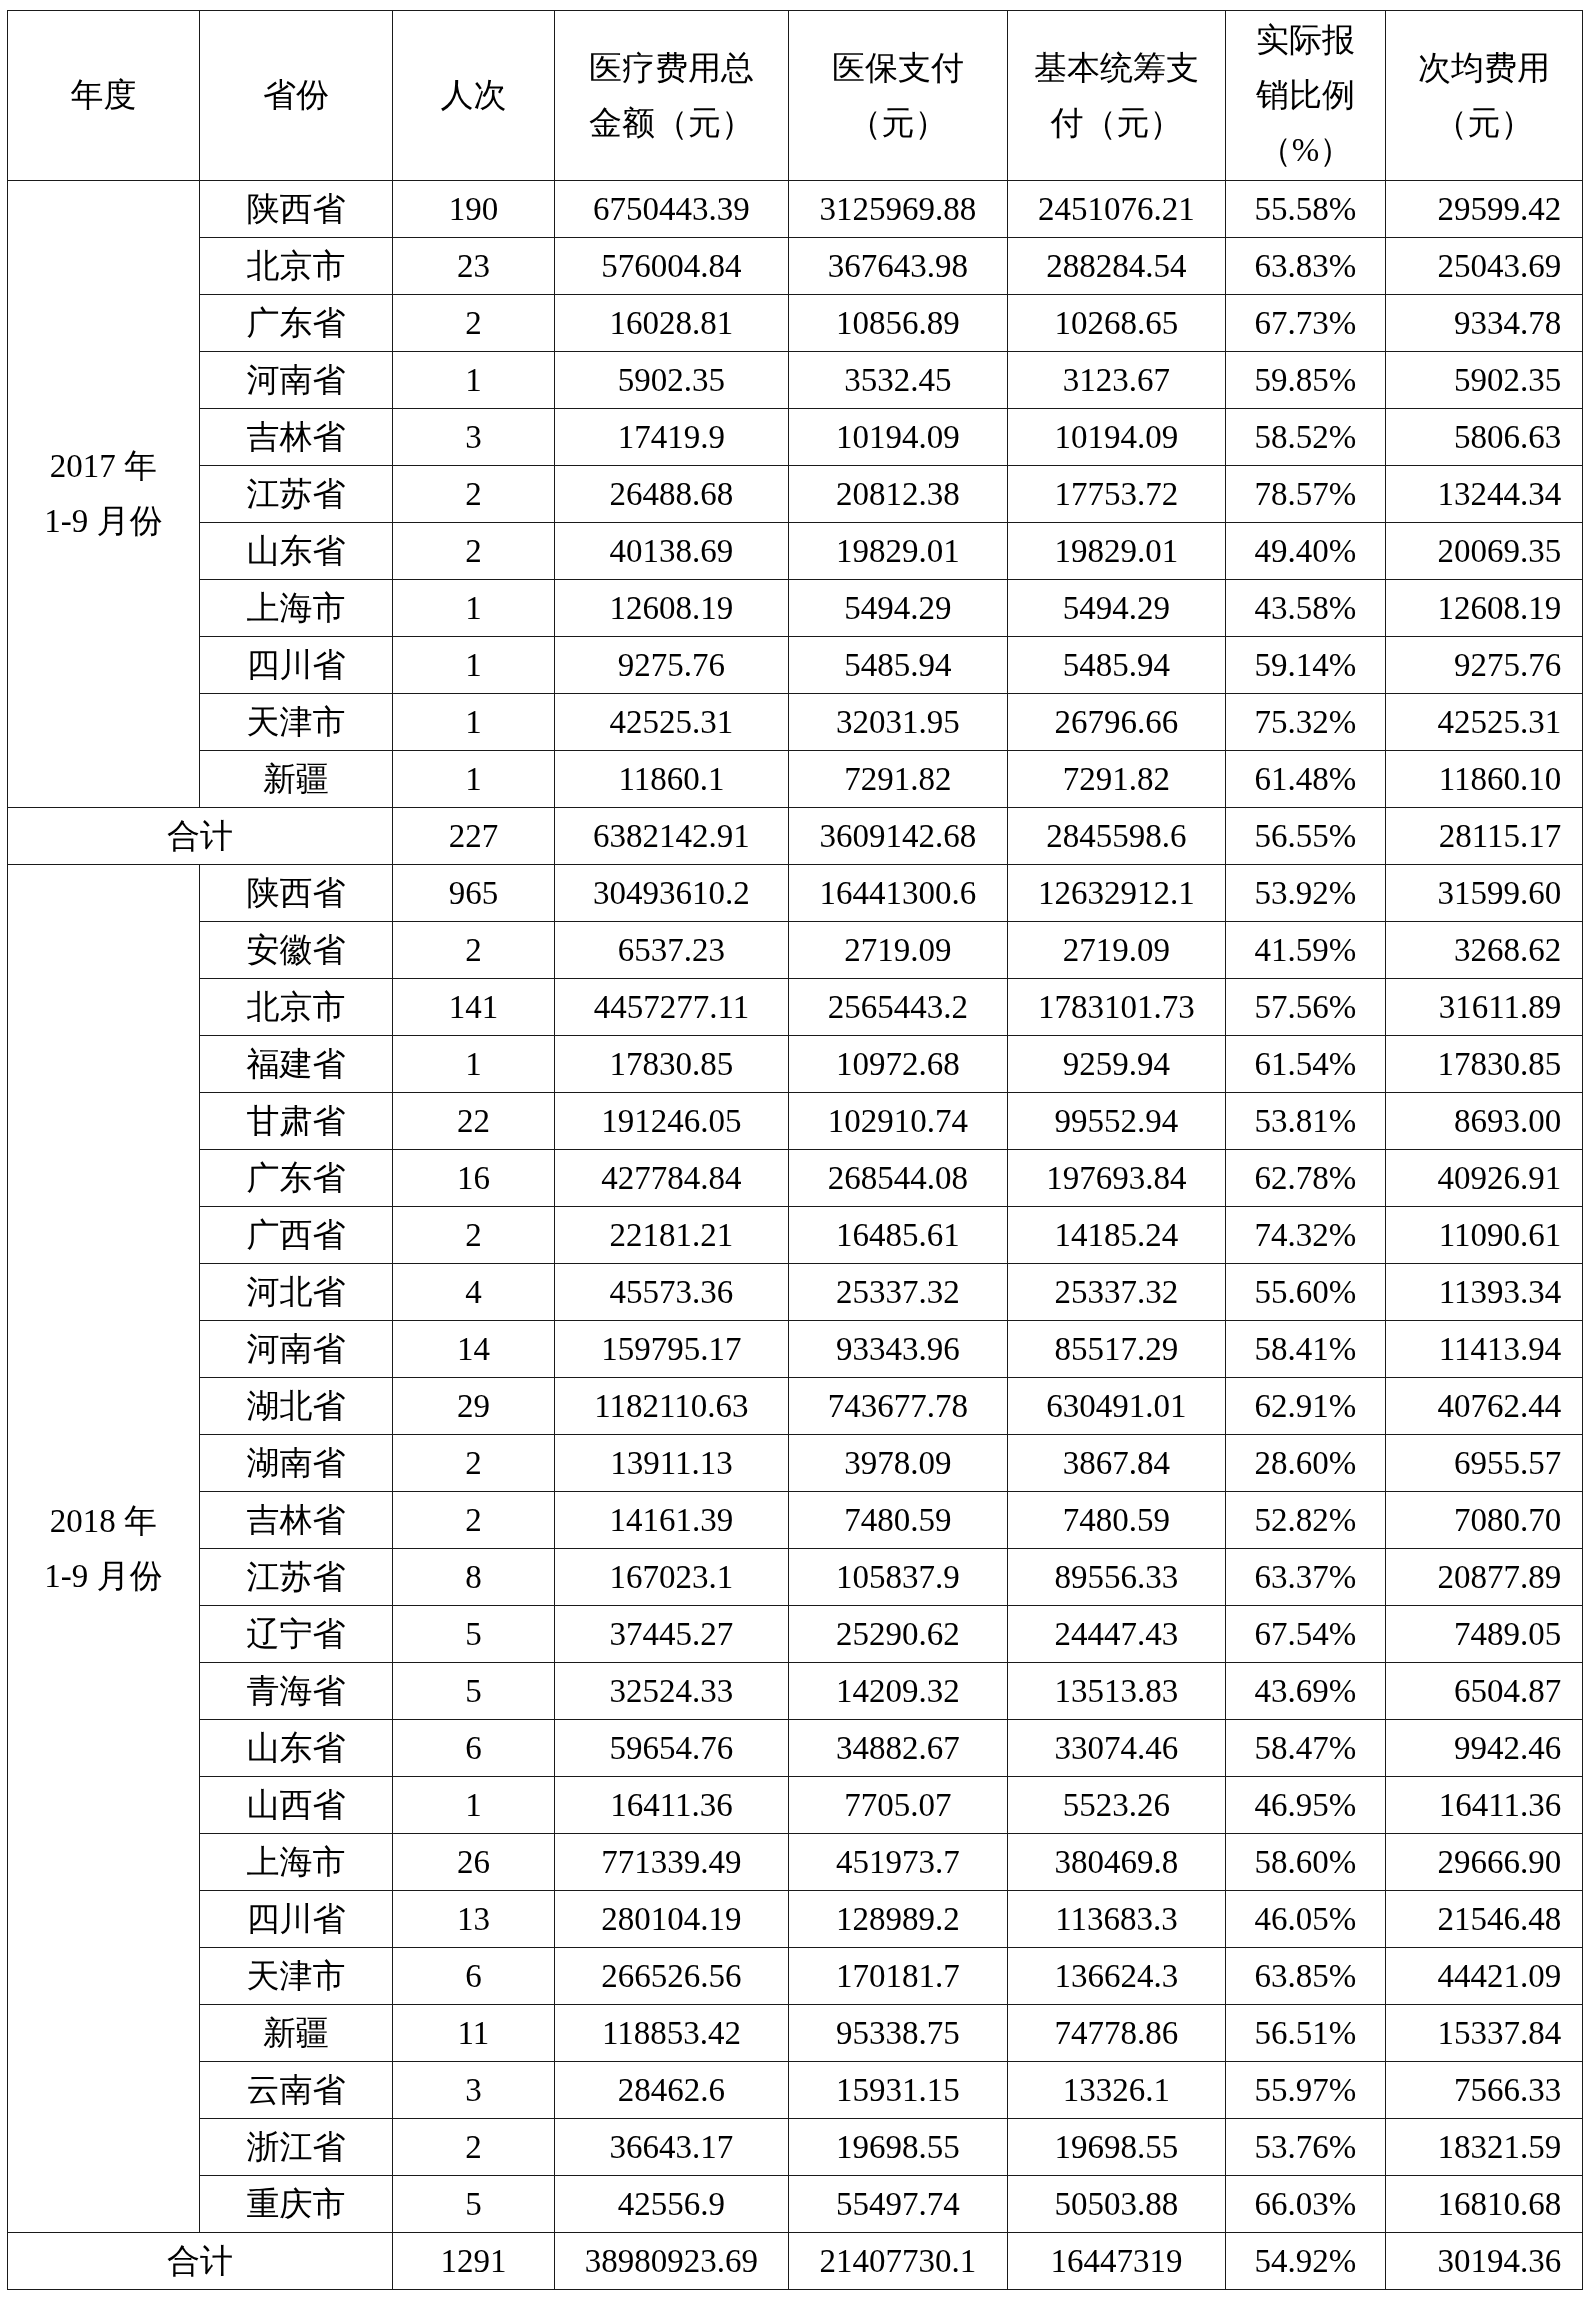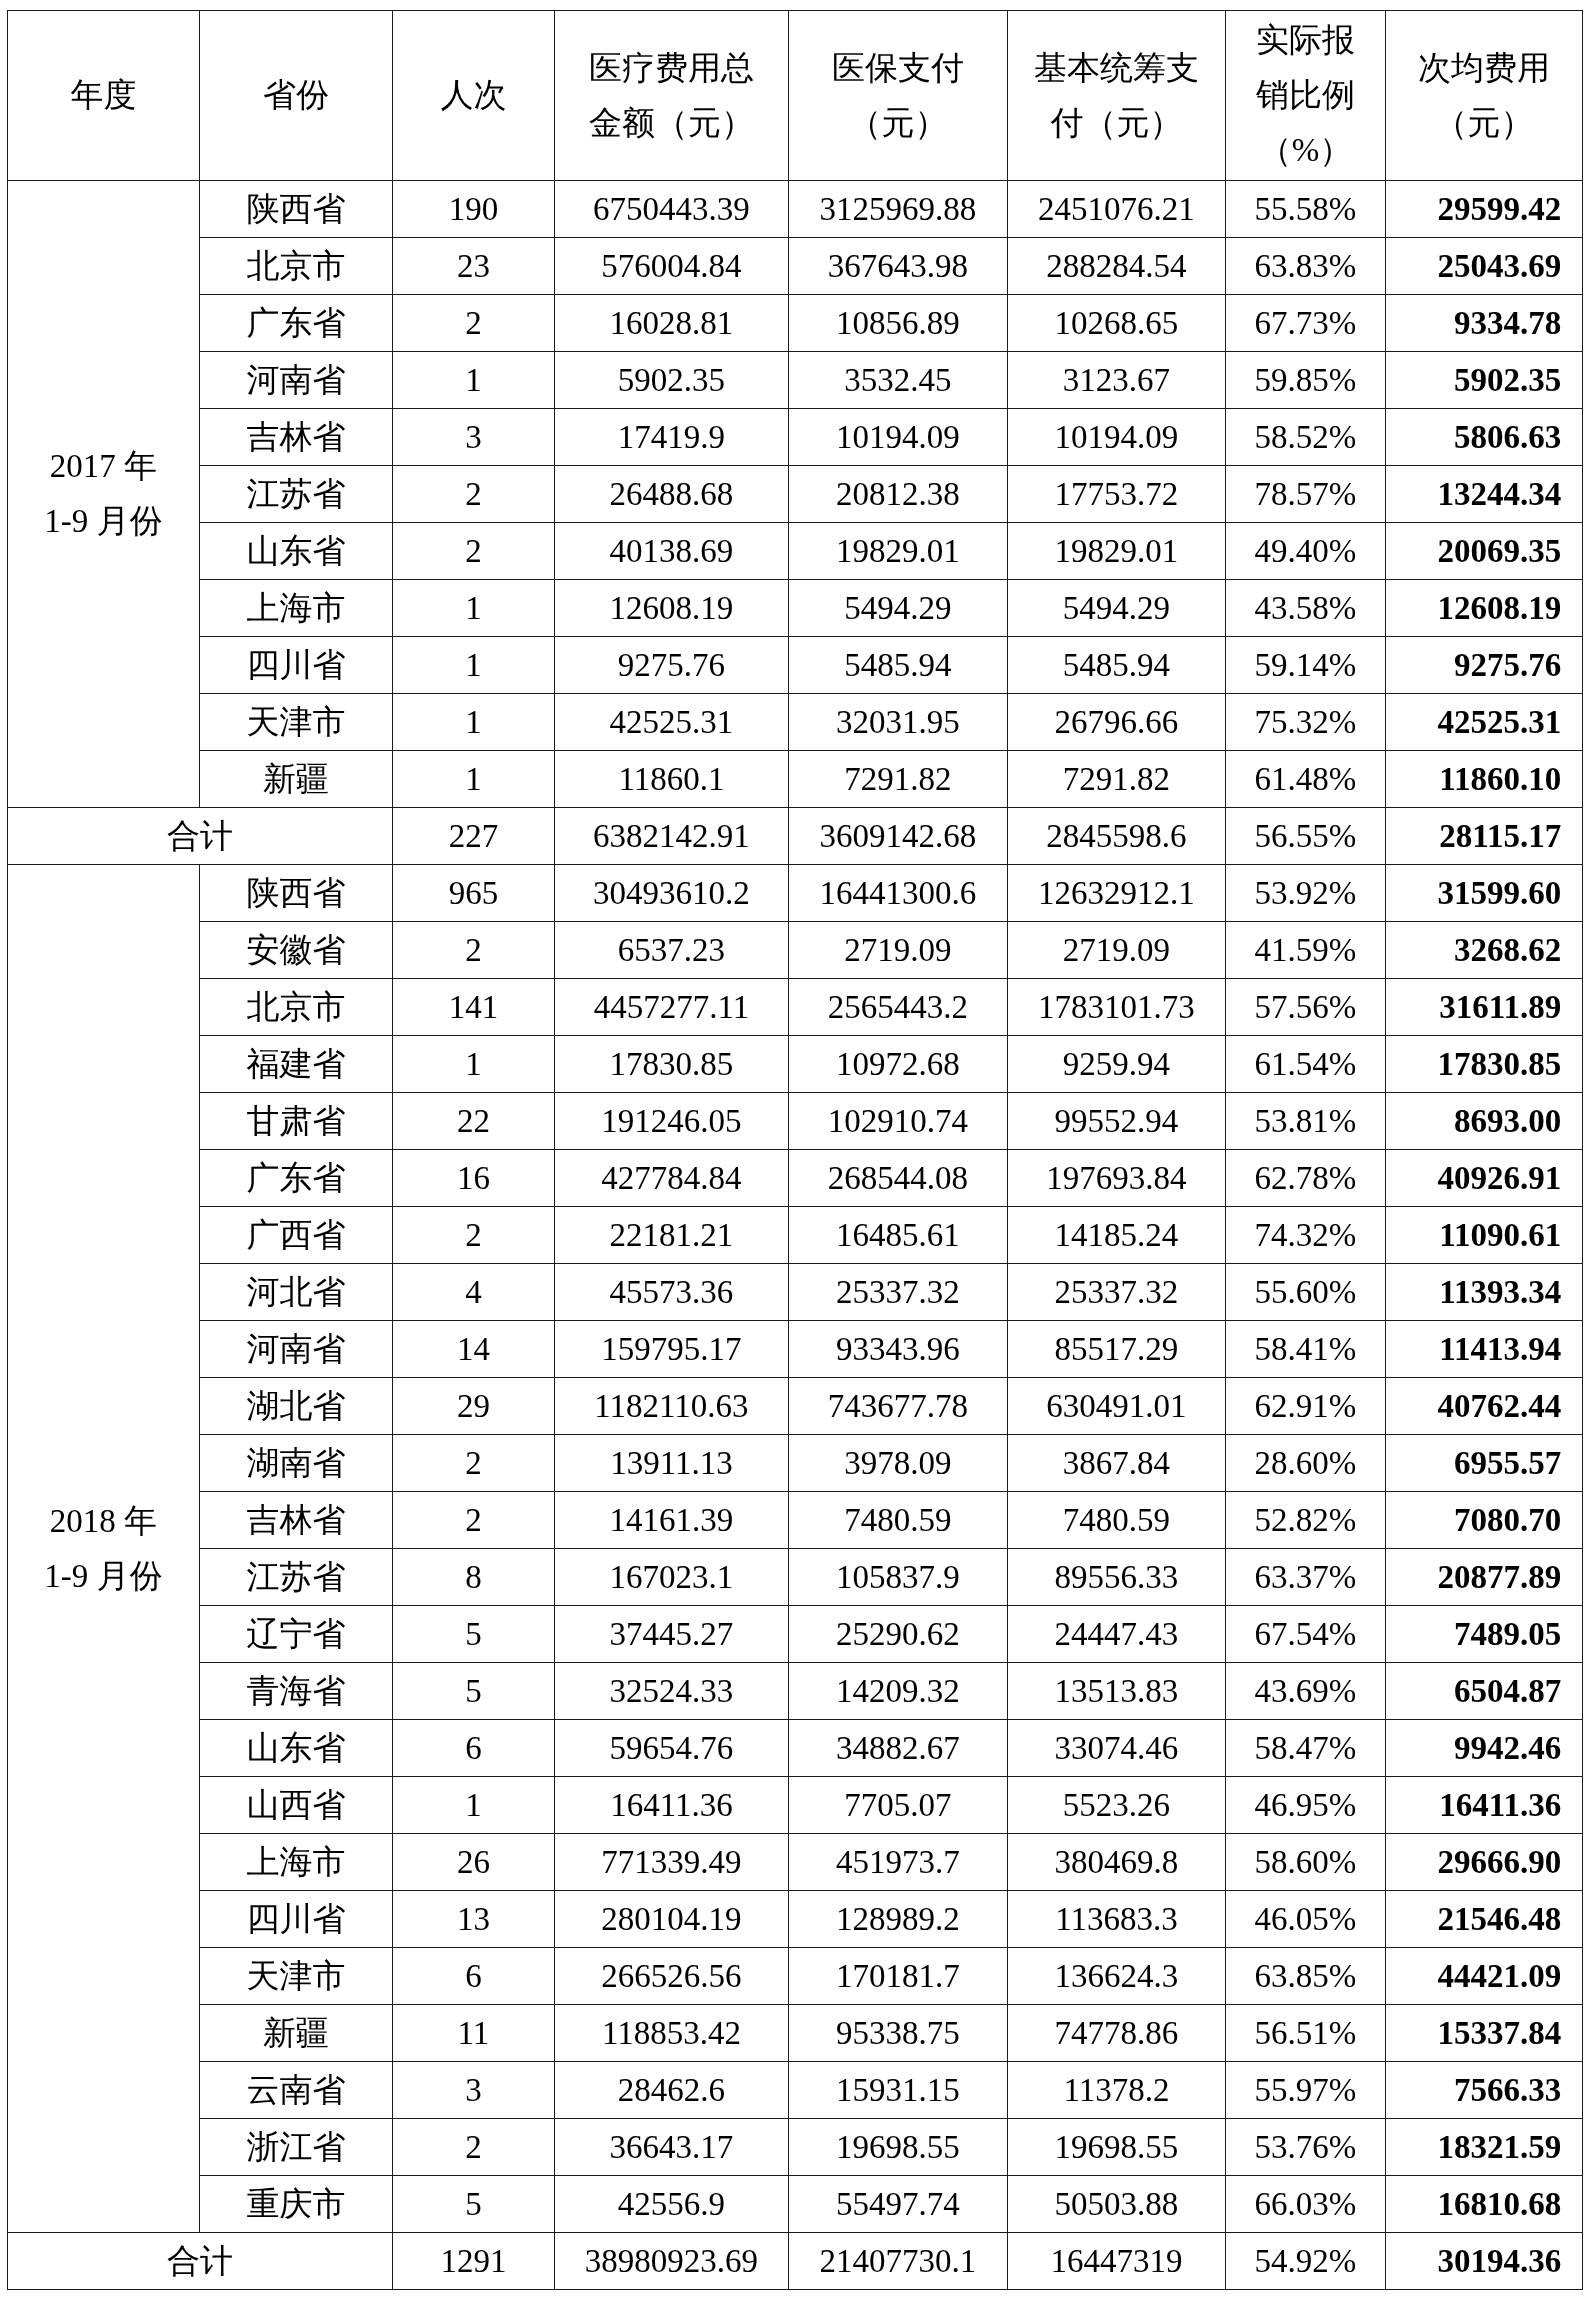--- a/index.html
+++ b/index.html
@@ -13,21 +13,21 @@
   table.stats th, table.stats td {
     border: 1.7px solid #1a1a1a; padding: 0; font-weight: normal;
     text-align: center; vertical-align: middle; white-space: nowrap;
   }
   table.stats thead tr { height: 170px; }
   table.stats thead th { line-height: 55px; }
   table.stats thead th span { display: block; }
   table.stats tbody tr { height: 57px; }
   table.stats td.period { line-height: 55px; font-family: Liberation Serif, serif; }
   table.stats td.period span { display: block; }
-  table.stats td.avg { text-align: right; padding-right: 20.6px; font-weight: bold; }
+  table.stats td.avg { text-align: right; padding-right: 20.6px; }
 </style>
 </head>
 <body>
 
 <table class="stats">
   <colgroup>
     <col style="width:192px">
       <col style="width:193px">
       <col style="width:162px">
       <col style="width:234px">
@@ -376,21 +376,21 @@
       <td>95338.75</td>
       <td>74778.86</td>
       <td>56.51%</td>
       <td class="avg">15337.84</td>
     </tr>
     <tr>
       <td>云南省</td>
       <td>3</td>
       <td>28462.6</td>
       <td>15931.15</td>
-      <td>11378.2</td>
+      <td>13326.1</td>
       <td>55.97%</td>
       <td class="avg">7566.33</td>
     </tr>
     <tr>
       <td>浙江省</td>
       <td>2</td>
       <td>36643.17</td>
       <td>19698.55</td>
       <td>19698.55</td>
       <td>53.76%</td>

